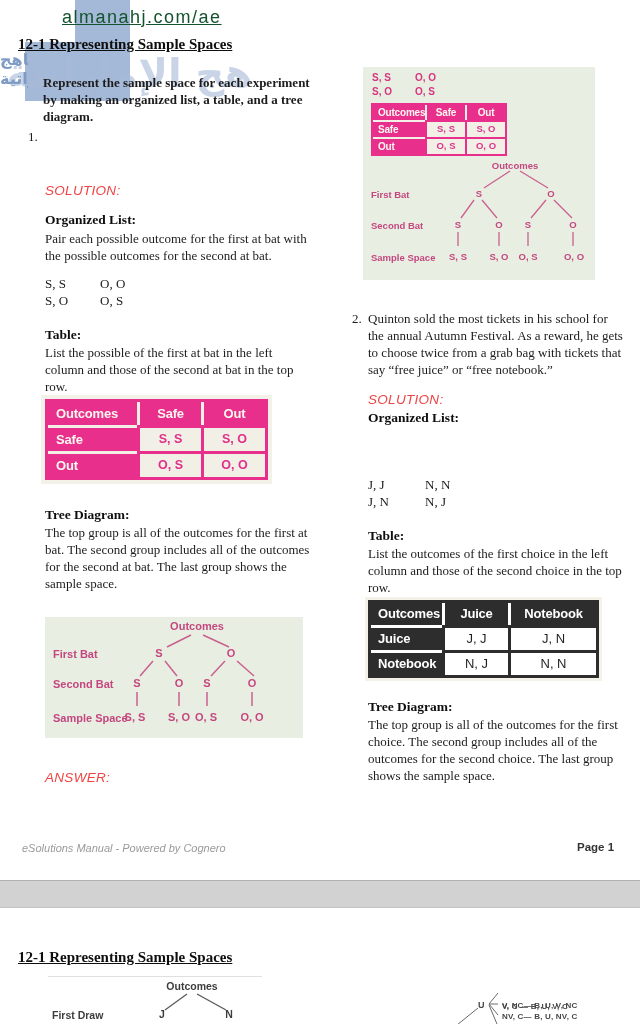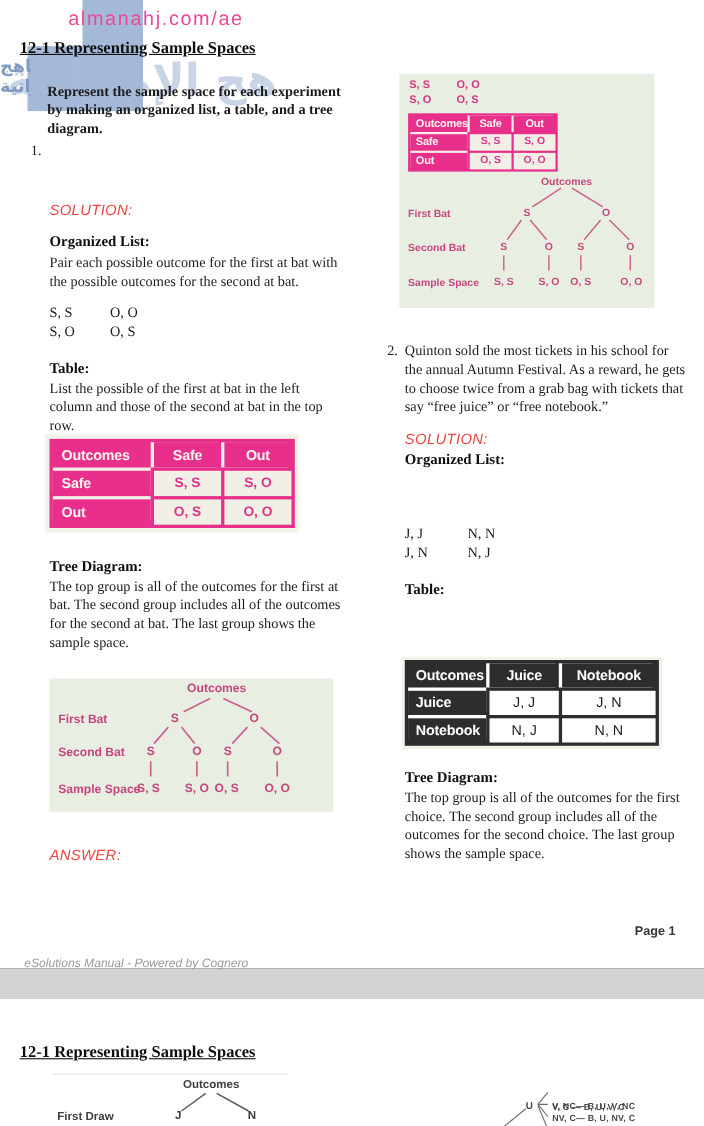--- a/index.html
+++ b/index.html
@@ -2,21 +2,21 @@
 <html><head>
 <meta charset="utf-8">
 <style>
   html,body{margin:0;padding:0;background:#d2d2d2;}
   #canvas{position:relative;width:640px;height:1024px;overflow:hidden;background:#d2d2d2;font-family:"Liberation Serif",serif;}
   .page{position:absolute;left:0;width:640px;background:#ffffff;}
   #page1{top:0;height:880px;border-bottom:1px solid #b0b0b0;}
   #page2{top:907px;height:117px;border-top:1px solid #c2c2c2;overflow:hidden;}
 
   
-  .wm-site{position:absolute;left:62px;top:7px;font:18px "Liberation Sans",sans-serif;color:#ec4899;letter-spacing:1.5px;}
+  .wm-site{position:absolute;left:62px;top:7px;font:18px "Liberation Sans",sans-serif;color:#14532d;letter-spacing:1.5px;text-decoration:underline;}
   .wm-block{position:absolute;background:#a4b8d7;}
   .wm-arabic{position:absolute;left:6px;top:38px;width:246px;height:74px;overflow:hidden;font:bold 40px/70px "DejaVu Sans",sans-serif;color:rgba(168,188,216,.62);text-align:center;white-space:nowrap;}
   .wm-arabic-dark{position:absolute;left:0;top:50px;width:28px;height:38px;overflow:hidden;font:bold 16px/19px "DejaVu Sans",sans-serif;color:#7d9bc4;}
 
   
   .doc-title{position:absolute;font:bold 15px "Liberation Serif",serif;color:#0e0e0e;text-decoration:underline;white-space:nowrap;}
   .para{position:absolute;font:13px/17px "Liberation Serif",serif;color:#1c1c1c;}
   .bold{font-weight:bold;}
   .italic-label{position:absolute;font:italic 13.5px "Liberation Sans",sans-serif;color:#ef4444;letter-spacing:.3px;}
   .heading{position:absolute;font:bold 13.5px "Liberation Serif",serif;color:#0e0e0e;}
@@ -45,21 +45,21 @@
   
   .treebox{position:absolute;background:#e9eee3;}
   .tsvg{position:absolute;left:0;top:0;}
   .tn{position:absolute;transform:translateX(-50%);font:bold 11px "Liberation Sans",sans-serif;color:#c4477f;white-space:nowrap;}
   .trl{position:absolute;font:bold 11px "Liberation Sans",sans-serif;color:#c4477f;white-space:nowrap;}
   .sm .tn,.sm .trl{font-size:9.5px;}
   .anspair{position:absolute;font:bold 10px "Liberation Sans",sans-serif;color:#d5357f;width:90px;}
   .anspair .c2{position:absolute;left:43px;}
 
   
-  .footer-left{position:absolute;left:22px;top:870px;font:italic 11px "Liberation Sans",sans-serif;color:#9a9a9a;}
+  .footer-left{position:absolute;left:22px;top:842px;font:italic 11px "Liberation Sans",sans-serif;color:#9a9a9a;}
   .footer-right{position:absolute;left:577px;top:841px;font:bold 11.5px "Liberation Sans",sans-serif;color:#333333;}
 
   
   .p2line{position:absolute;left:48px;top:68px;width:214px;border-top:1.5px solid #e0e0e0;}
   .dn{position:absolute;transform:translateX(-50%);font:bold 10.5px "Liberation Sans",sans-serif;color:#3d3d3d;white-space:nowrap;}
   .dlbl{position:absolute;font:bold 10.5px "Liberation Sans",sans-serif;color:#3d3d3d;white-space:nowrap;}
   .drow{position:absolute;font:bold 8px "Liberation Sans",sans-serif;color:#474747;white-space:nowrap;letter-spacing:.2px;}
 </style>
 </head>
 <body>
@@ -204,20 +204,21 @@
     <div class="pair-row rc" style="left:368px;top:477px">
       <span>J, J</span>
       <span class="c2">N, N</span>
     </div>
     <div class="pair-row rc" style="left:368px;top:494px">
       <span>J, N</span>
       <span class="c2">N, J</span>
     </div>
 
     <div class="heading" style="left:368px;top:528px">Table:</div>
+    <div class="para" style="left:368px;top:545px;width:258px">List the outcomes of the first choice in the left column and those of the second choice in the top row.</div>
 
     <div class="gtable dark" style="left:368px;top:600px">
       <div class="hc">Outcomes</div>
       <div class="hc sepl" style="text-align:center;padding-left:0">Juice</div>
       <div class="hc sepl" style="text-align:center;padding-left:0">Notebook</div>
       <div class="hc sept">Juice</div>
       <div class="dcell">J, J</div>
       <div class="dcell">J, N</div>
       <div class="hc sept">Notebook</div>
       <div class="dcell">N, J</div>

